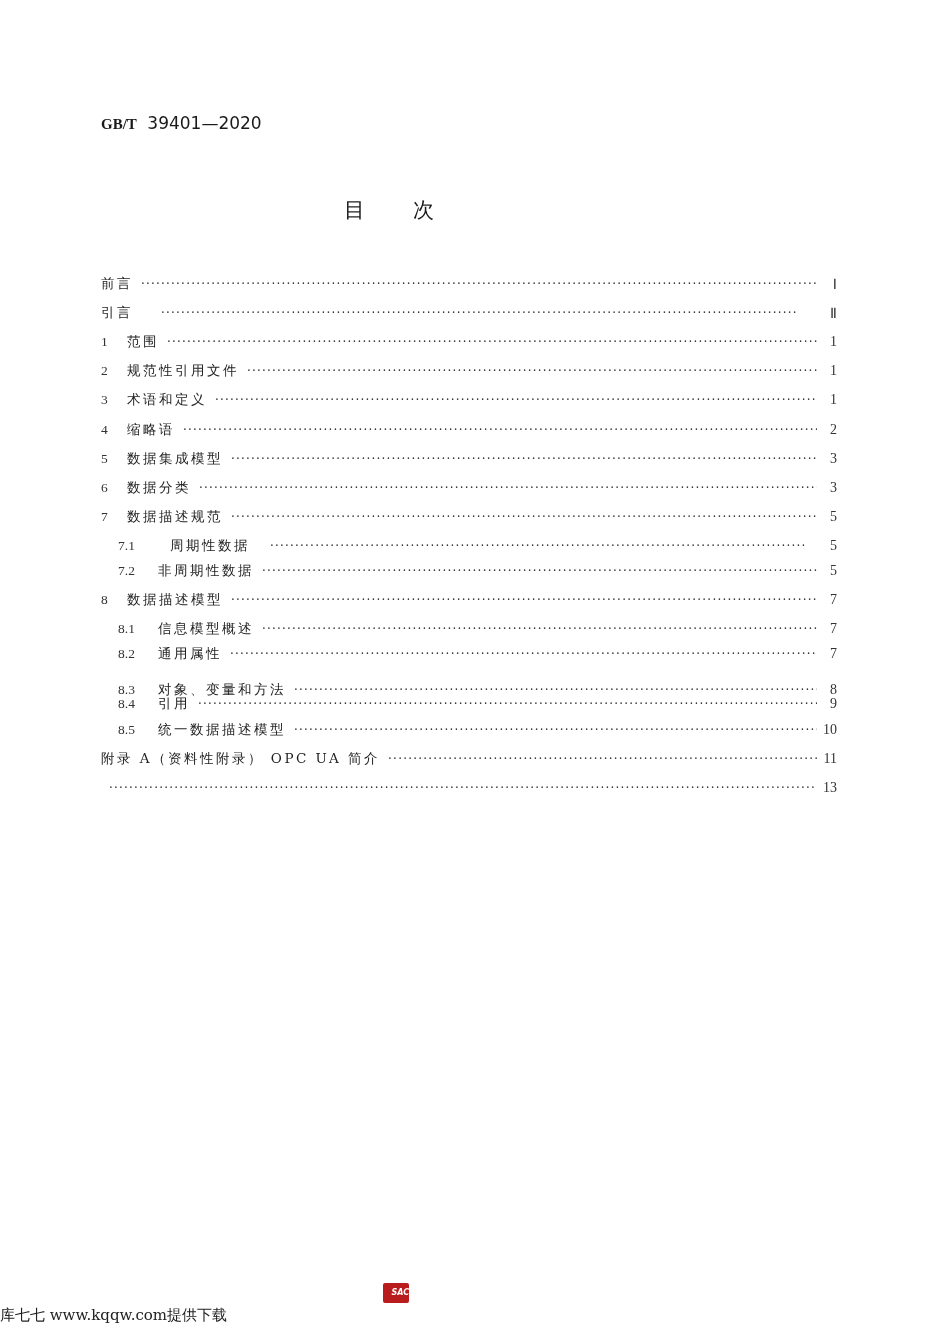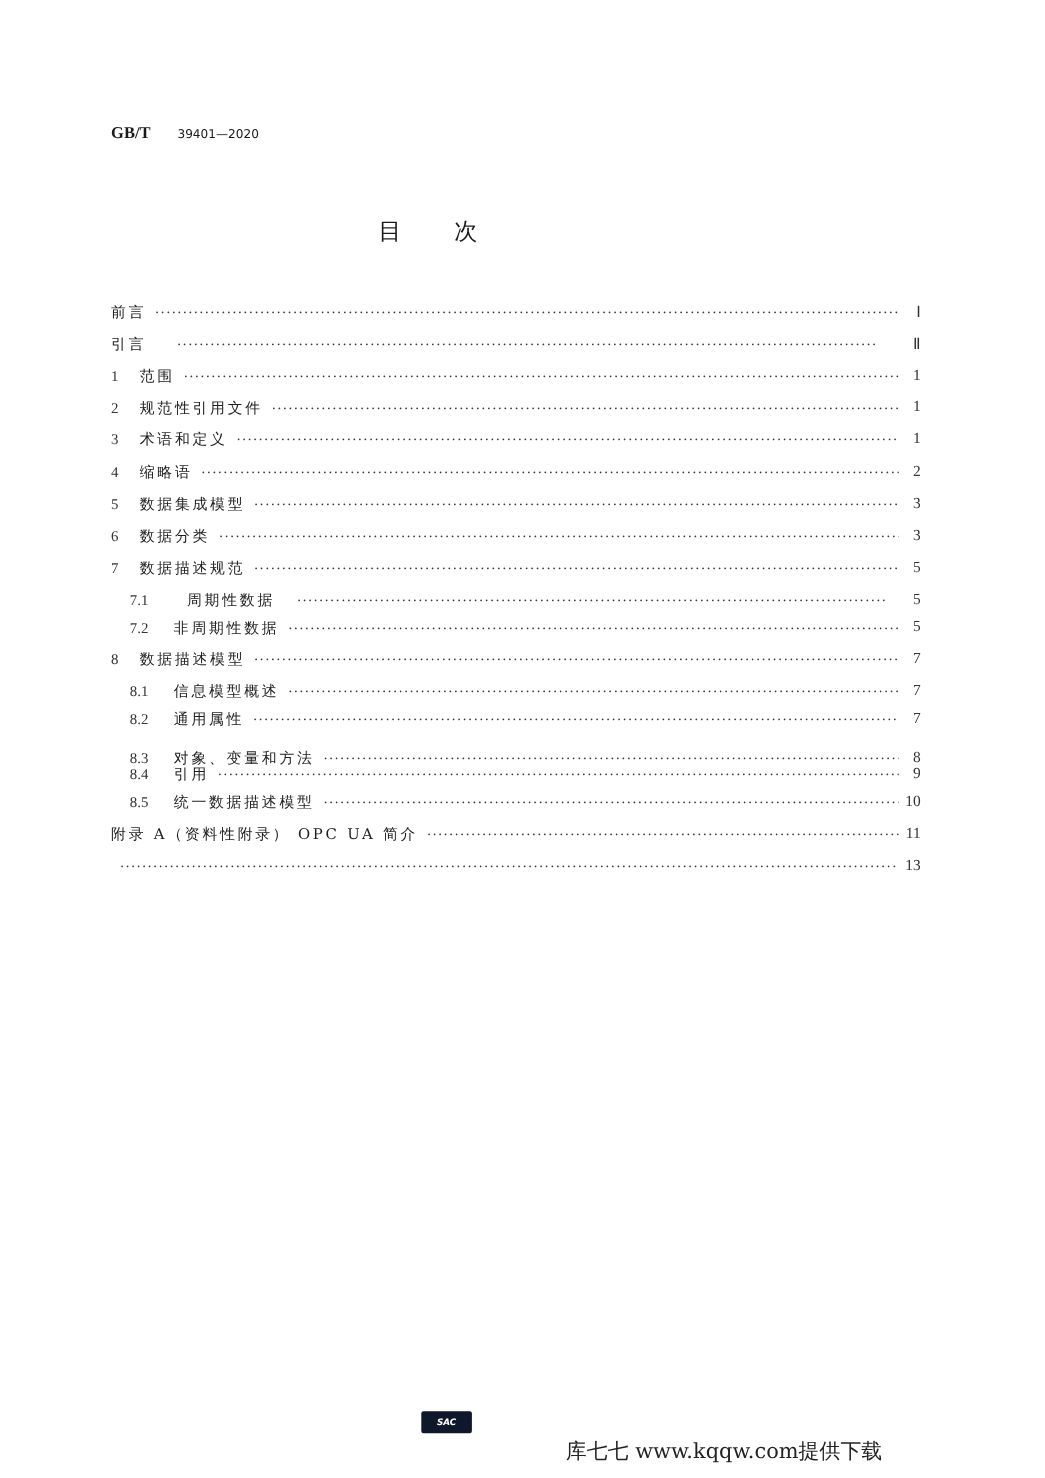--- a/index.html
+++ b/index.html
@@ -1,39 +1,39 @@
 <!DOCTYPE html>
 <html><head>
 <meta charset="utf-8">
 <style>
   html, body { margin:0; padding:0; background:#ffffff; }
   body { width:950px; height:1344px; position:relative; overflow:hidden;
          font-family:"DejaVu Serif", "Liberation Serif", serif; color:#1a1a1a; }
   .header { position:absolute; left:101px; top:113px; font-size:14px; }
   .header .code { font-weight:bold; font-family:"Liberation Serif", serif; font-size:15px; }
-  .header .num { font-family:"DejaVu Sans", sans-serif; font-size:11px; margin-left:20px; }
+  .header .num { font-family:"DejaVu Sans", sans-serif; font-size:17px; margin-left:6px; }
   .title { position:absolute; left:0; width:778px; top:196px; text-align:center;
            font-family:"DejaVu Sans", sans-serif; font-size:21px; letter-spacing:0; }
   .title span { display:inline-block; }
   .title .gap { width:48px; }
   .toc { position:absolute; left:101px; top:0; width:740px; }
   .row { position:absolute; left:0; width:736px; height:20px; display:flex; align-items:center;
          font-size:13.5px; white-space:nowrap; }
   .row.sub { left:17px; width:719px; }
   .num-lbl { display:inline-block; font-family:"Liberation Serif", serif; color:#333; }
   .row .num-lbl { width:26px; }
   .row.sub .num-lbl { width:40px; }
   .txt { letter-spacing:2.5px; color:#1e1e1e; }
   .dots { flex:1; overflow:hidden; margin:0 6px 0 8px; height:20px; position:relative; }
   .dots::after { content:"························································································································································································";
                  position:absolute; left:0; top:0; letter-spacing:1.2px; font-size:12px; line-height:20px; color:#333; white-space:nowrap; }
   .pg { min-width:14px; text-align:right; font-family:"Liberation Serif", serif; font-size:14px; color:#333; }
-  .footer { position:absolute; left:0; width:802px; top:1306px; text-align:right; font-size:19px; color:#222; }
-  .logo { position:absolute; left:383px; top:1283px; width:46px; height:20px; background:#0f172a;
-          color:#fff; font-size:8px; font-style:italic; font-weight:bold; text-align:center; line-height:20px;
+  .footer { position:absolute; left:0; width:802px; top:1306px; text-align:left; font-size:15px; color:#222; }
+  .logo { position:absolute; left:383px; top:1283px; width:26px; height:20px; background:#b91c1c;
+          color:#fff; font-size:8px; font-style:italic; font-weight:bold; text-align:right; line-height:20px;
           font-family:"DejaVu Sans", sans-serif; border-radius:2px; }
 </style>
 </head>
 <body>
 
 <div class="header">
   <span class="code">GB/T</span>
   <span class="num">39401—2020</span>
 </div>
 

